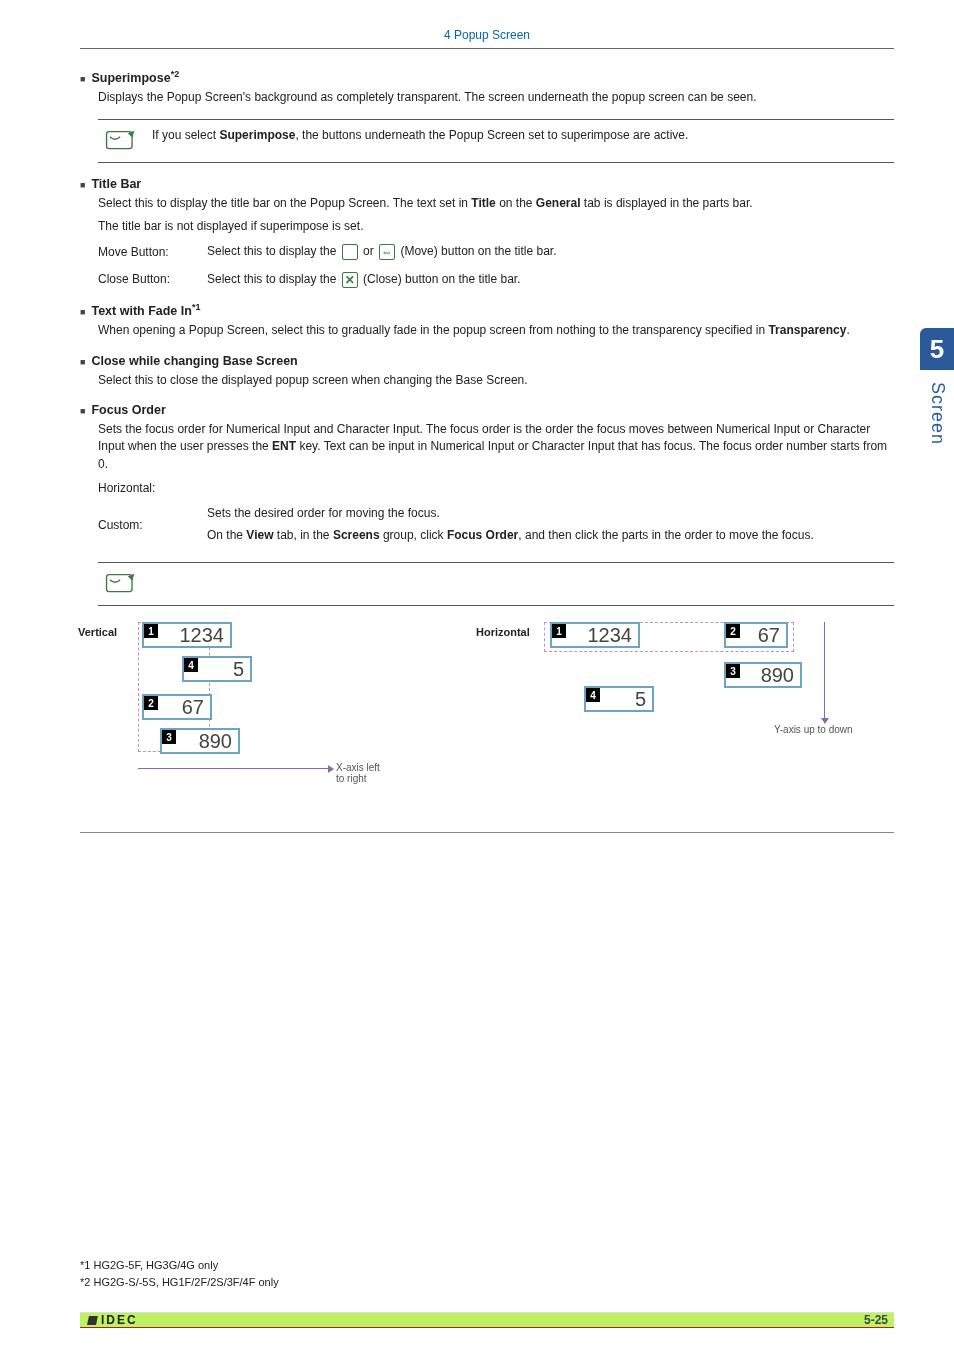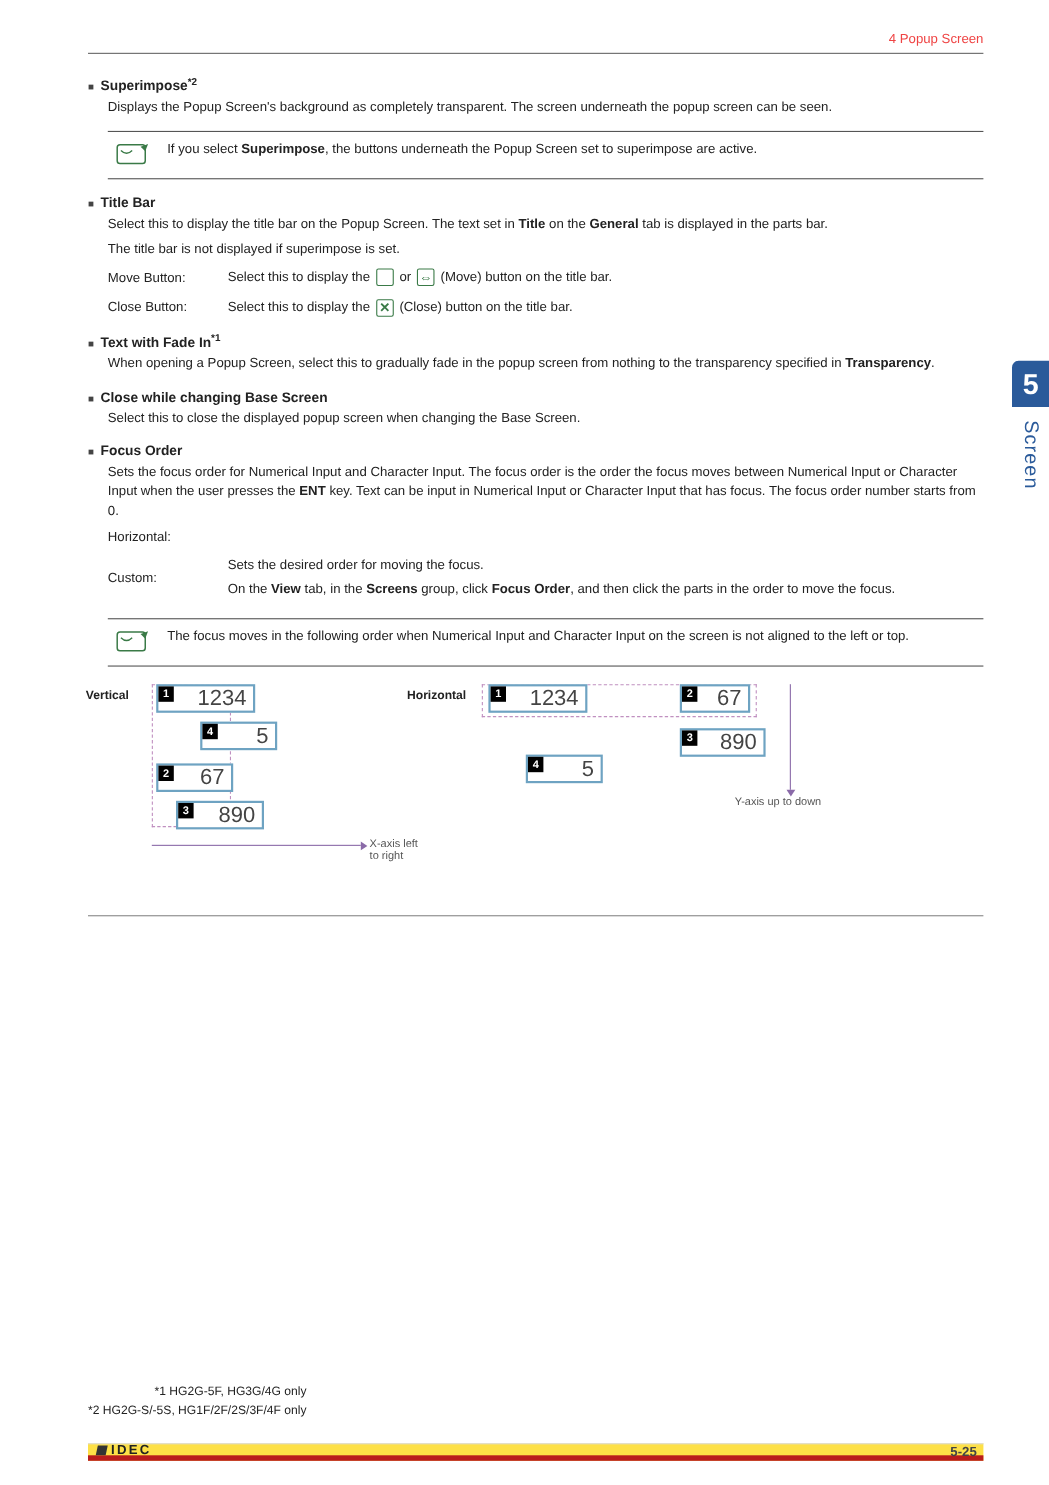--- a/index.html
+++ b/index.html
@@ -6,21 +6,21 @@
   body {
     font-family: Arial, Helvetica, sans-serif;
     font-size: 12px;
     color: #222;
     width: 954px;
     height: 1350px;
     background: #fff;
     position: relative;
     padding: 28px 60px 30px 80px;
   }
-  .header-right { text-align: right; font-size: 12px; color: #ef4444; }
+  .header-right { text-align: center; font-size: 12px; color: #0369a1; }
   .hr { border: none; border-top: 1px solid #666; margin: 6px 0 20px; }
   .bullet-row { display: flex; align-items: baseline; margin-top: 14px; margin-bottom: 4px; gap: 6px; }
   .bullet-row .sq { font-size: 9px; color: #444; line-height: 1; margin-top: 4px; }
   .bullet-row b { font-size: 12.5px; }
   sup.fn { font-size: 9px; vertical-align: super; }
   .body-p { margin-left: 18px; font-size: 12px; line-height: 1.45; margin-bottom: 6px; }
   .note-box {
     margin: 12px 0 12px 18px;
     border-top: 1px solid #555;
     border-bottom: 1px solid #555;
@@ -58,34 +58,34 @@
     background: #2a5a9a; color: #fff; font-size: 26px; font-weight: bold;
     width: 34px; height: 42px; display: flex; align-items: center; justify-content: center;
     border-top-left-radius: 6px;
   }
   .side-tab .label {
     writing-mode: vertical-rl; font-size: 18px; color: #2a5a9a;
     padding: 12px 5px 10px; background: #fff; border-left: 0; letter-spacing: 1px;
   }
 
   .footer { position: absolute; bottom: 22px; left: 80px; right: 60px; }
-  .footer .bar { height: 16px; background: #fde047; position: relative; border-top: 1px solid #ddd; border-bottom: 5px solid #b91c1c;}
+  .footer .bar { height: 16px; background: #bef264; position: relative; border-top: 1px solid #ddd; border-bottom: 1px solid #b91c1c;}
   .footer .bar .idec {
     position: absolute; left: 0; top: 0; height: 100%;
     display: flex; align-items: center; padding-left: 8px; gap: 4px;
   }
   .footer .bar .idec .sq2 { width: 9px; height: 9px; background: #333; transform: skewX(-12deg); }
   .footer .bar .idec b { letter-spacing: 2px; font-family: Arial Black, Arial; font-size: 12px; }
   .footer .bar .center { position: absolute; left: 0; right: 0; text-align: center; top: 1px; font-size: 11px; color: #444; }
   .footer .bar .pn { position: absolute; right: 6px; top: 0px; font-size: 12px; font-weight: bold; color: #444; }
-  .footnotes { font-size: 11px; line-height: 1.5; margin-top: 40px; margin-left: 0; text-align: right;}
+  .footnotes { font-size: 11px; line-height: 1.5; margin-top: 40px; margin-left: 0;}
   .hr2 { border: none; border-top: 1px solid #888; margin: 10px 0 4px; }
 
   
-  .diagram-wrap { margin: 16px 10px 0 50px; display: flex; gap: 48px; align-items: flex-start; }
+  .diagram-wrap { margin: 16px 10px 0 50px; display: flex; gap: 48px; align-items: flex-start; justify-content: space-between; }
   .diag { position: relative; }
   .diag-title { font-size: 11px; font-weight: bold; position: absolute; }
   .cell {
     position: absolute; border: 2px solid #6ea3c2; background: #fff;
     font-family: Arial; color: #444; display: flex; align-items: center; justify-content: flex-end; padding-right: 6px;
   }
   .badge {
     position: absolute; width: 14px; height: 14px; background: #000; color: #fff; font-size: 10px;
     display: flex; align-items: center; justify-content: center; font-weight: bold;
   }
@@ -185,21 +185,20 @@
     </div>
   </div>
 </div>
 
 <div class="note-box" style="margin-top:18px;">
   <svg class="note-icon" viewBox="0 0 40 30">
     <rect x="3" y="4" width="30" height="20" rx="3" fill="#fff" stroke="#3a7a47" stroke-width="1.6"></rect>
     <path d="M7 10 q6 6 12 0" stroke="#3a7a47" fill="none" stroke-width="1.5"></path>
     <path d="M28 6 l8 -3 l-3 8 z" fill="#3a7a47"></path>
   </svg>
-  <div>The focus moves in the following order when Numerical Input and Character Input on the screen is not aligned to the left or top.</div>
 </div>
 
 <div class="diagram-wrap">
 
   <div class="diag" style="width:260px;height:180px;">
     <div class="diag-title" style="left:-52px;top:4px;">Vertical</div>
     <div class="dash" style="left:8px;top:0;width:72px;height:130px;"></div>
     <div class="cell" style="left:12px;top:0;width:90px;height:26px;font-size:20px;">
         <span>1234</span>
       </div>

